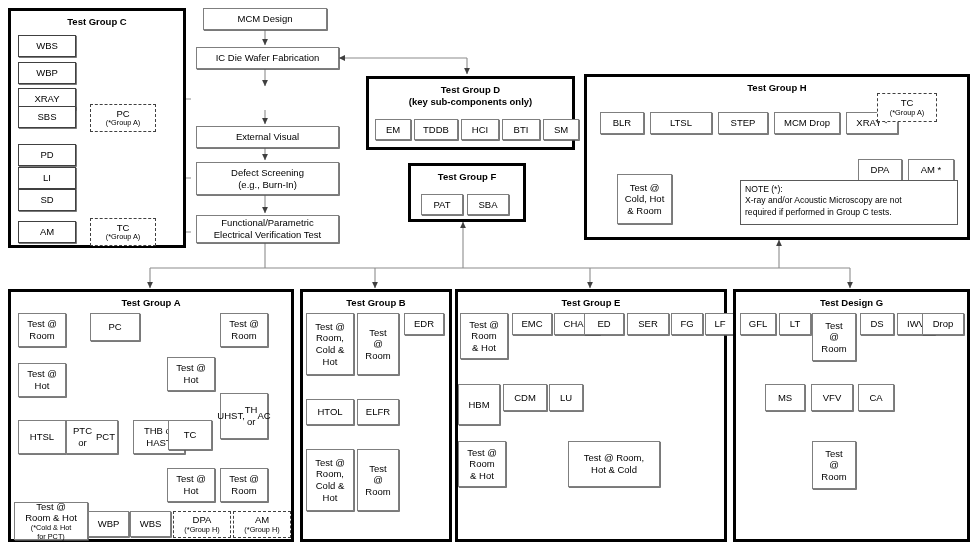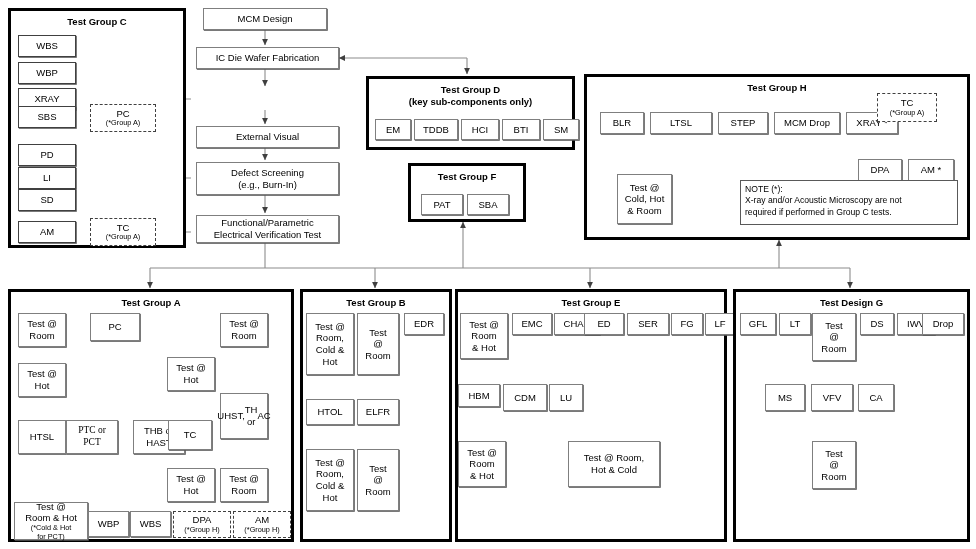--- a/index.html
+++ b/index.html
@@ -283,21 +283,21 @@
     <span class="txt">Hot</span>
     </div>
   <div class="node" style="left:220px;top:393px;width:48px;height:46px;flex-direction:row;">
     <span class="txt">UHST,</span>
     <span class="txt">TH or</span>
     <span class="txt">AC</span>
     </div>
   <div class="node" style="left:18px;top:420px;width:48px;height:34px;">
     <span class="txt">HTSL</span>
     </div>
-  <div class="node" style="left:66px;top:420px;width:52px;height:34px;flex-direction:column;font-family:Liberation Serif, serif;">
+  <div class="node" style="left:66px;top:420px;width:52px;height:34px;flex-direction:row;">
     <span class="txt">PTC or</span>
     <span class="txt">PCT</span>
     </div>
   <div class="node" style="left:121px;top:420px;width:52px;height:34px;flex-direction:column;margin-left:12px;">
     <span class="txt">THB or</span>
     <span class="txt">HAST</span>
     </div>
   <div class="node" style="left:168px;top:420px;width:44px;height:30px;">
     <span class="txt">TC</span>
     </div>
@@ -384,21 +384,21 @@
     </div>
   <div class="node" style="left:627px;top:313px;width:42px;height:22px;">
     <span class="txt">SER</span>
     </div>
   <div class="node" style="left:671px;top:313px;width:32px;height:22px;">
     <span class="txt">FG</span>
     </div>
   <div class="node" style="left:705px;top:313px;width:30px;height:22px;">
     <span class="txt">LF</span>
     </div>
-  <div class="node" style="left:458px;top:384px;width:42px;height:23px;justify-content:center;">
+  <div class="node" style="left:458px;top:384px;width:42px;height:41px;justify-content:center;">
     <span class="txt">HBM</span>
     </div>
   <div class="node" style="left:503px;top:384px;width:44px;height:27px;">
     <span class="txt">CDM</span>
     </div>
   <div class="node" style="left:549px;top:384px;width:34px;height:27px;">
     <span class="txt">LU</span>
     </div>
   <div class="node" style="left:458px;top:441px;width:48px;height:46px;flex-direction:column;">
     <span class="txt">Test @</span>

